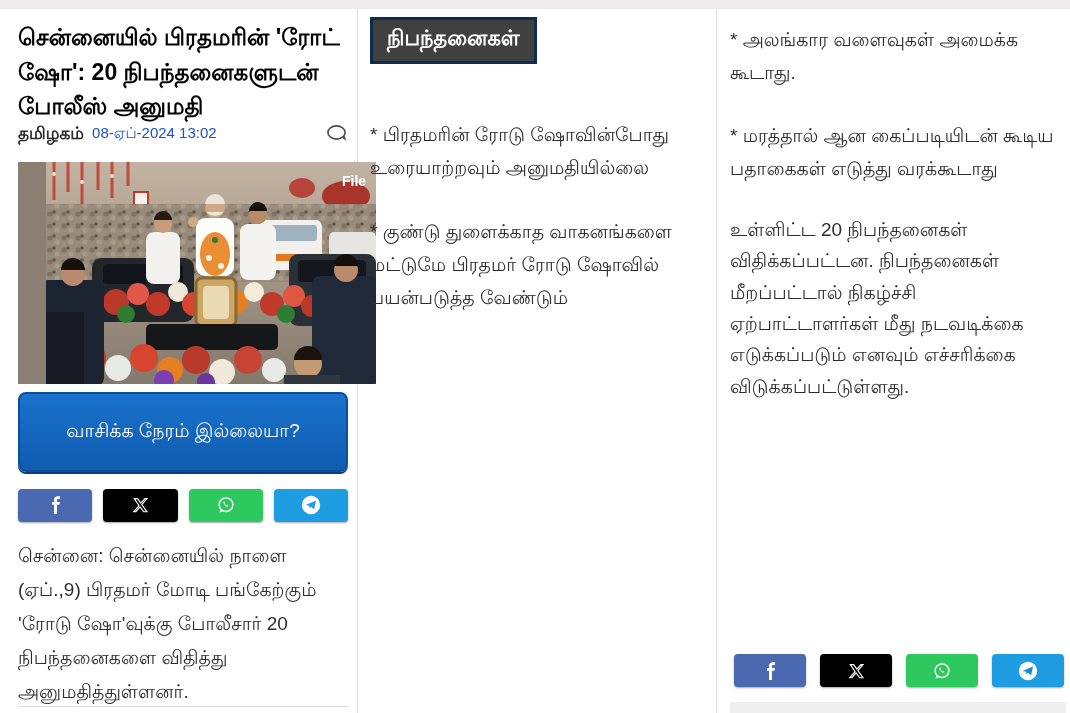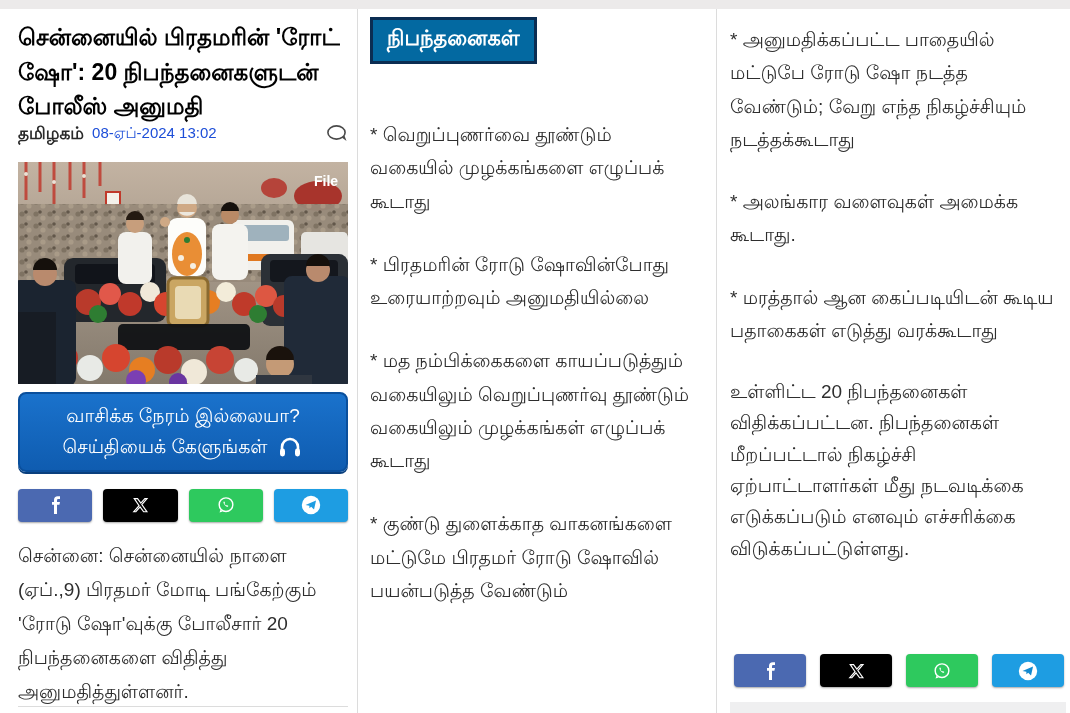--- a/index.html
+++ b/index.html
@@ -10,39 +10,39 @@
   .vsep.s1{left:357px;}
   .vsep.s2{left:716px;}
 
   
   .col1{position:absolute;left:18px;top:9px;width:330px;height:704px;}
   .headline{margin-top:11px;font-size:23px;font-weight:700;line-height:1.5;color:#000000;}
   .byline{margin-top:0;display:flex;align-items:center;}
   .byline .section{font-size:17px;font-weight:700;color:#2a2a2a;}
   .byline .date{font-size:15px;color:#1d4ed8;margin-left:8px;}
   .byline .spacer{flex:1;}
-  .photo-wrap{margin-top:17px;width:330px;height:222px;background:#8a7f72;overflow:hidden;}
+  .photo-wrap{margin-top:17px;width:330px;height:222px;background:#8a7f72;overflow:hidden;padding-left:28px;}
   .listen-btn{margin-top:8px;width:326px;height:76px;border:2px solid #0a4f9c;border-radius:8px;
       background:linear-gradient(#1a72cc,#0f5cb0);color:#fff;display:flex;flex-direction:column;
       align-items:center;justify-content:center;font-size:19px;line-height:1.6;cursor:pointer;
       box-shadow:0 2px 0 #093f7d;}
   .listen-line2{display:flex;align-items:center;gap:10px;}
   .share-row{display:flex;gap:11px;margin-top:17px;}
   .share-btn{flex:1;height:33px;border-radius:4px;display:flex;align-items:center;justify-content:center;
       cursor:pointer;box-shadow:0 1px 2px rgba(0,0,0,.35);}
   .share-btn.fb{background:#4b69b1;}
   .share-btn.x{background:#000;}
   .share-btn.wa{background:#2ec95e;}
   .share-btn.tg{background:#1e9de2;}
   .lead{margin-top:17px;font-size:19px;line-height:1.8;color:#2e2e2e;}
   .hline{position:absolute;left:0;bottom:6px;width:330px;height:1px;background:#dcdcdc;}
 
   
   .col2{position:absolute;left:370px;top:9px;width:330px;height:704px;}
-  .cond-header{display:inline-block;margin-top:8px;padding:6px 14px 8px;background:#0369a1;
+  .cond-header{display:inline-block;margin-top:8px;padding:6px 14px 8px;background:#404040;
       border:3px solid #0b2d52;color:#fff;font-size:21px;font-weight:700;}
   .bullets{margin-top:54px;}
   .bullet{font-size:19px;line-height:1.75;color:#2e2e2e;margin-bottom:30px;}
 
   
   .col3{position:absolute;left:730px;top:9px;width:336px;height:704px;}
   .col3 .bullets{margin-top:14px;}
   .col3 .bullet{margin-bottom:29px;}
   .closing{font-size:19px;line-height:1.65;color:#2e2e2e;margin-top:2px;}
   .col3-share{position:absolute;left:4px;right:2px;top:645px;display:flex;gap:14px;}
@@ -174,30 +174,20 @@
 
         <circle cx="262" cy="202" r="14" fill="#c49a76"></circle>
         <path d="M248 198 a14 14 0 0 1 28 0 z" fill="#1a120c"></path>
         <rect x="238" y="213" width="56" height="9" fill="#2f3640"></rect>
         <text x="296" y="24" font-size="14" font-weight="bold" fill="#ffffff">File</text>
       </svg>
     </div>
 
     <div class="listen-btn">
       <span>வாசிக்க நேரம் இல்லையா?</span>
-      <span class="listen-line2">
-        <span>செய்தியைக் கேளுங்கள்</span>
-        <span>
-          <svg width="26" height="24" viewBox="0 0 26 24">
-            <path d="M5 17 v-5 a8 8 0 0 1 16 0 v5" fill="none" stroke="#fff" stroke-width="2.6" stroke-linecap="round"></path>
-            <rect x="3" y="13.5" width="5" height="8" rx="2.4" fill="#fff"></rect>
-            <rect x="18" y="13.5" width="5" height="8" rx="2.4" fill="#fff"></rect>
-          </svg>
-        </span>
-      </span>
     </div>
 
     <div class="share-row">
       <div class="share-btn fb">
         <svg width="12" height="18" viewBox="0 0 12 18">
           <path d="M8 6 V4.4 c0-.9.5-1.4 1.5-1.4 H11 V0.3 H8.8 C6.3.3 5 1.8 5 4.1 V6 H3 v2.8 h2 V18 h3 V8.8 h2.4 L11 6 Z" fill="#fff"></path>
         </svg>
       </div>
       <div class="share-btn x">
         <svg width="17" height="16" viewBox="0 0 20 19">
@@ -219,31 +209,28 @@
       </div>
     </div>
 
     <div class="lead">சென்னை: சென்னையில் நாளை (ஏப்.,9) பிரதமர் மோடி பங்கேற்கும் 'ரோடு ஷோ'வுக்கு போலீசார் 20 நிபந்தனைகளை விதித்து அனுமதித்துள்ளனர்.</div>
     <div class="hline"></div>
   </div>
 
   <div class="col2">
     <div class="cond-header">நிபந்தனைகள்</div>
     <div class="bullets">
-      <div class="bullet">* வெறுப்புணர்வை தூண்டும் வகையில் முழக்கங்களை எழுப்பக் கூடாது</div>
       <div class="bullet">* பிரதமரின் ரோடு ஷோவின்போது உரையாற்றவும் அனுமதியில்லை</div>
-      <div class="bullet">* மத நம்பிக்கைகளை காயப்படுத்தும் வகையிலும் வெறுப்புணர்வு தூண்டும் வகையிலும் முழக்கங்கள் எழுப்பக் கூடாது</div>
       <div class="bullet">* குண்டு துளைக்காத வாகனங்களை மட்டுமே பிரதமர் ரோடு ஷோவில் பயன்படுத்த வேண்டும்</div>
 
     </div>
   </div>
 
   <div class="col3">
     <div class="bullets">
-      <div class="bullet">* அனுமதிக்கப்பட்ட பாதையில் மட்டுபே ரோடு ஷோ நடத்த வேண்டும்; வேறு எந்த நிகழ்ச்சியும் நடத்தக்கூடாது</div>
       <div class="bullet">* அலங்கார வளைவுகள் அமைக்க கூடாது.</div>
       <div class="bullet">* மரத்தால் ஆன கைப்படியிடன் கூடிய பதாகைகள் எடுத்து வரக்கூடாது</div>
     </div>
     <div class="closing">உள்ளிட்ட 20 நிபந்தனைகள் விதிக்கப்பட்டன. நிபந்தனைகள் மீறப்பட்டால் நிகழ்ச்சி ஏற்பாட்டாளர்கள் மீது நடவடிக்கை எடுக்கப்படும் எனவும் எச்சரிக்கை விடுக்கப்பட்டுள்ளது.</div>
 
     <div class="col3-share">
       <div class="share-btn fb">
         <svg width="12" height="18" viewBox="0 0 12 18">
           <path d="M8 6 V4.4 c0-.9.5-1.4 1.5-1.4 H11 V0.3 H8.8 C6.3.3 5 1.8 5 4.1 V6 H3 v2.8 h2 V18 h3 V8.8 h2.4 L11 6 Z" fill="#fff"></path>
         </svg>

